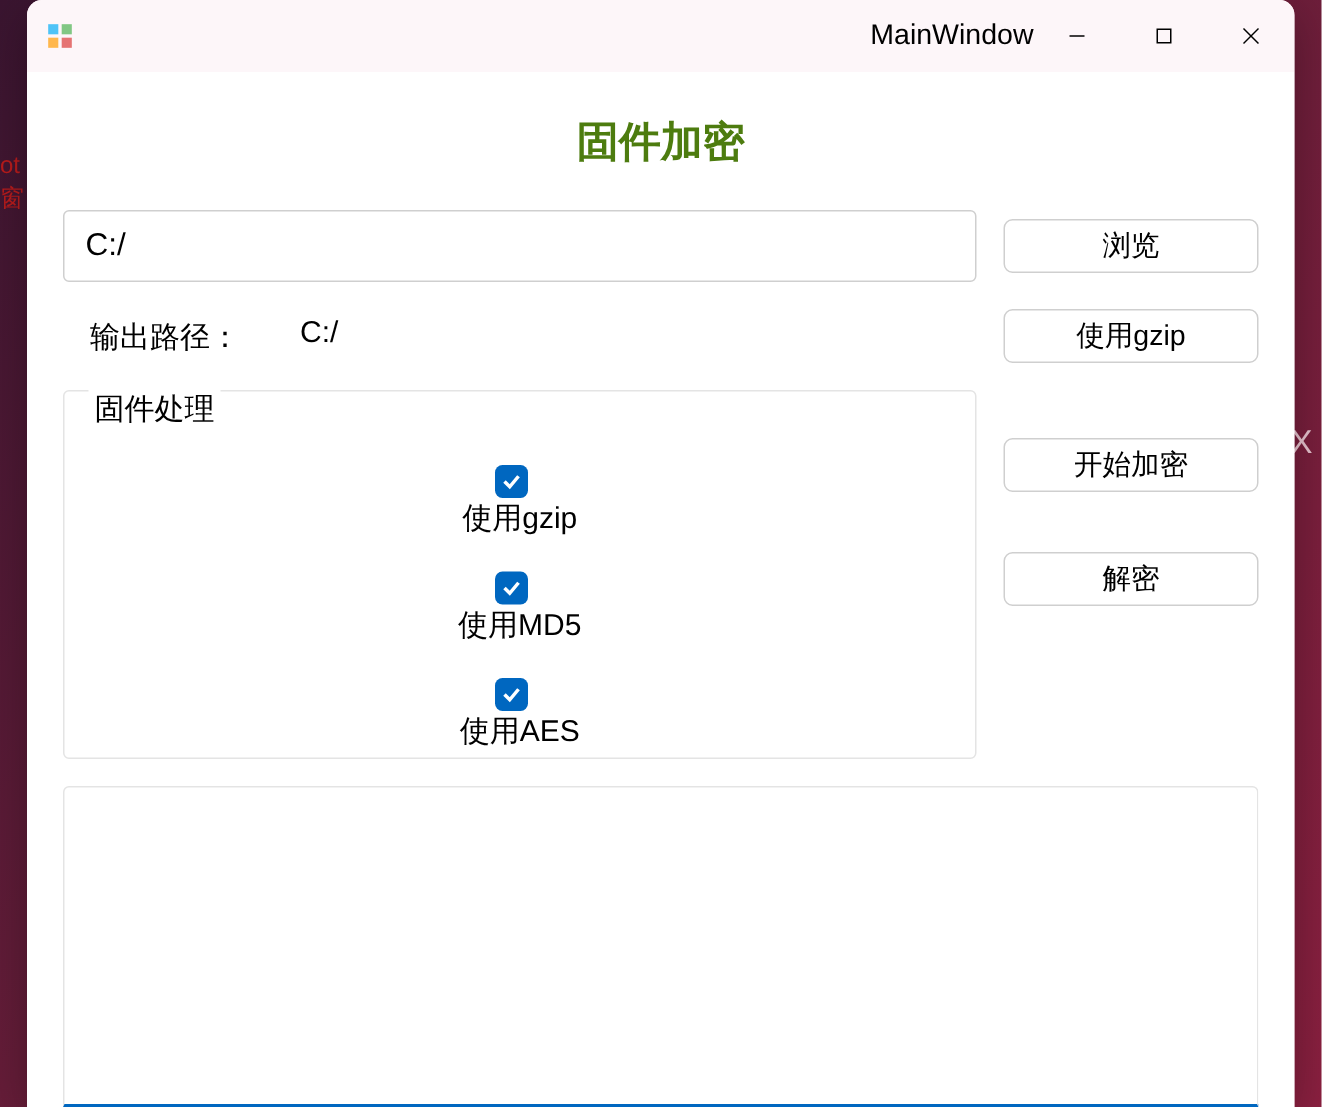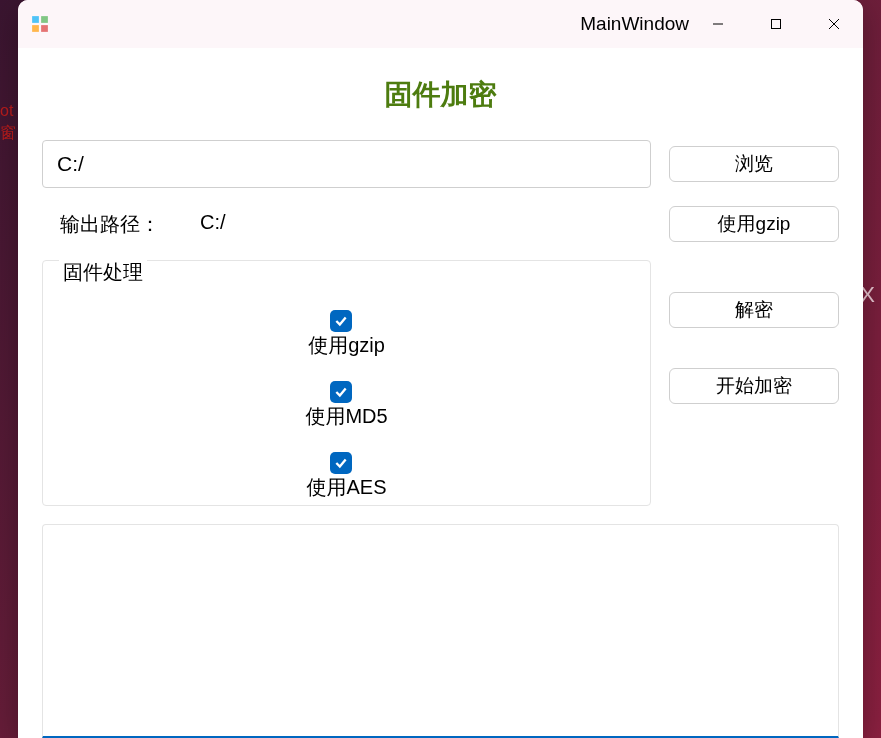--- a/index.html
+++ b/index.html
@@ -300,21 +300,21 @@
           <span class="checkbox">
             <svg viewBox="0 0 12 12">
                 <polyline points="2,6 5,9 10,3" fill="none" stroke="#fff" stroke-width="2"></polyline>
               </svg>
           </span>
           <span class="checkbox-label">使用AES</span>
         </div>
       </div>
 
       <div class="right-buttons">
+        <button class="side-btn">开始加密</button>
         <button class="side-btn">解密</button>
-        <button class="side-btn">开始加密</button>
       </div>
     </div>
 
     <div class="output-area"></div>
 
   </div>
 </div>
 
 </body></html>

